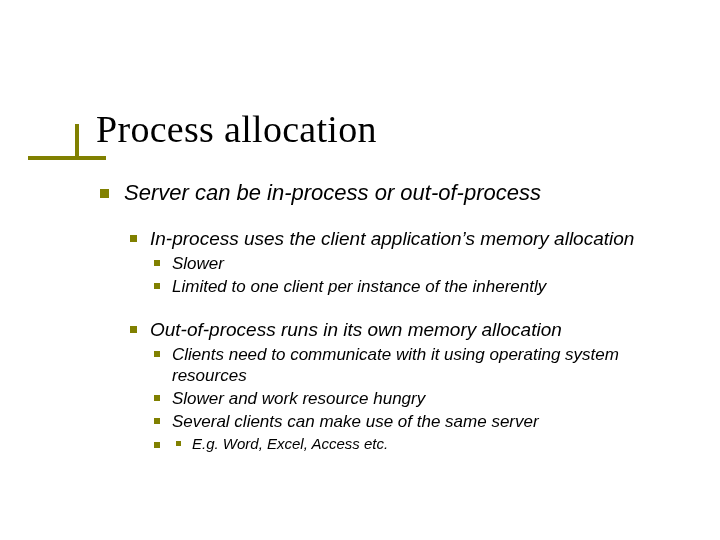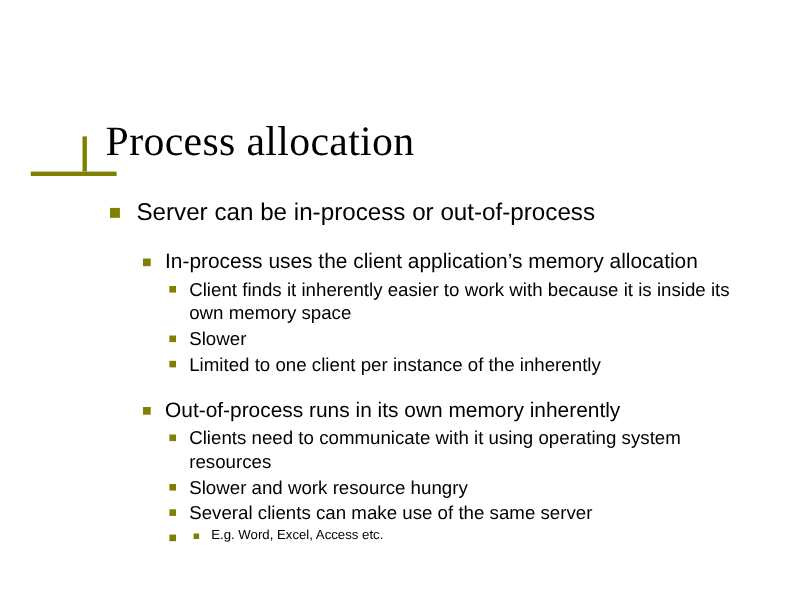--- a/index.html
+++ b/index.html
@@ -68,24 +68,24 @@
   .l2 > li { padding-left: 26px; margin-top: 20px; font-size: 19px; }
   .l2 > li > .sq { width: 7px; height: 7px; left: 6px; top: 8px; }
 
   
   .l3 { margin-top: 3px; }
   .l3 > li { padding-left: 22px; margin-top: 2px; font-size: 17px; line-height: 1.25; }
   .l3 > li > .sq { width: 6px; height: 6px; left: 4px; top: 7px; }
 
   
   .l4 { margin-top: 2px; }
-  .l4 > li { padding-left: 20px; margin-top: 2px; font-size: 12px; }
+  .l4 > li { padding-left: 20px; margin-top: 2px; font-size: 15px; }
   .l4 > li > .sq { width: 5px; height: 5px; left: 4px; top: 6px; }
 
-  .txt { display: inline; }
+  .txt { display: inline; font-style: italic; }
 </style>
 </head>
 <body>
 
 <div class="slide">
   <div class="title-underline"></div>
   <div class="title-tick"></div>
   <div class="title-wrap">
     <div class="title">Process allocation</div>
   </div>
@@ -97,36 +97,32 @@
         <span class="txt">Server can be in-process or out-of-process</span>
 
         <ul class="l2">
           <li>
             <span class="sq"></span>
             <span class="txt">In-process uses the client application’s memory allocation</span>
 
             <ul class="l3">
               <li>
                 <span class="sq"></span>
-                <span class="txt">Client finds it inherently easier to work with because it is inside its own memory space</span>
-              </li>
-              <li>
-                <span class="sq"></span>
                 <span class="txt">Slower</span>
               </li>
               <li>
                 <span class="sq"></span>
                 <span class="txt">Limited to one client per instance of the inherently</span>
               </li>
             </ul>
           </li>
 
           <li>
             <span class="sq"></span>
-            <span class="txt">Out-of-process runs in its own memory inherently</span>
+            <span class="txt">Out-of-process runs in its own memory allocation</span>
 
             <ul class="l3">
               <li>
                 <span class="sq"></span>
                 <span class="txt">Clients need to communicate with it using operating system resources</span>
               </li>
               <li>
                 <span class="sq"></span>
                 <span class="txt">Slower and work resource hungry</span>
               </li>

